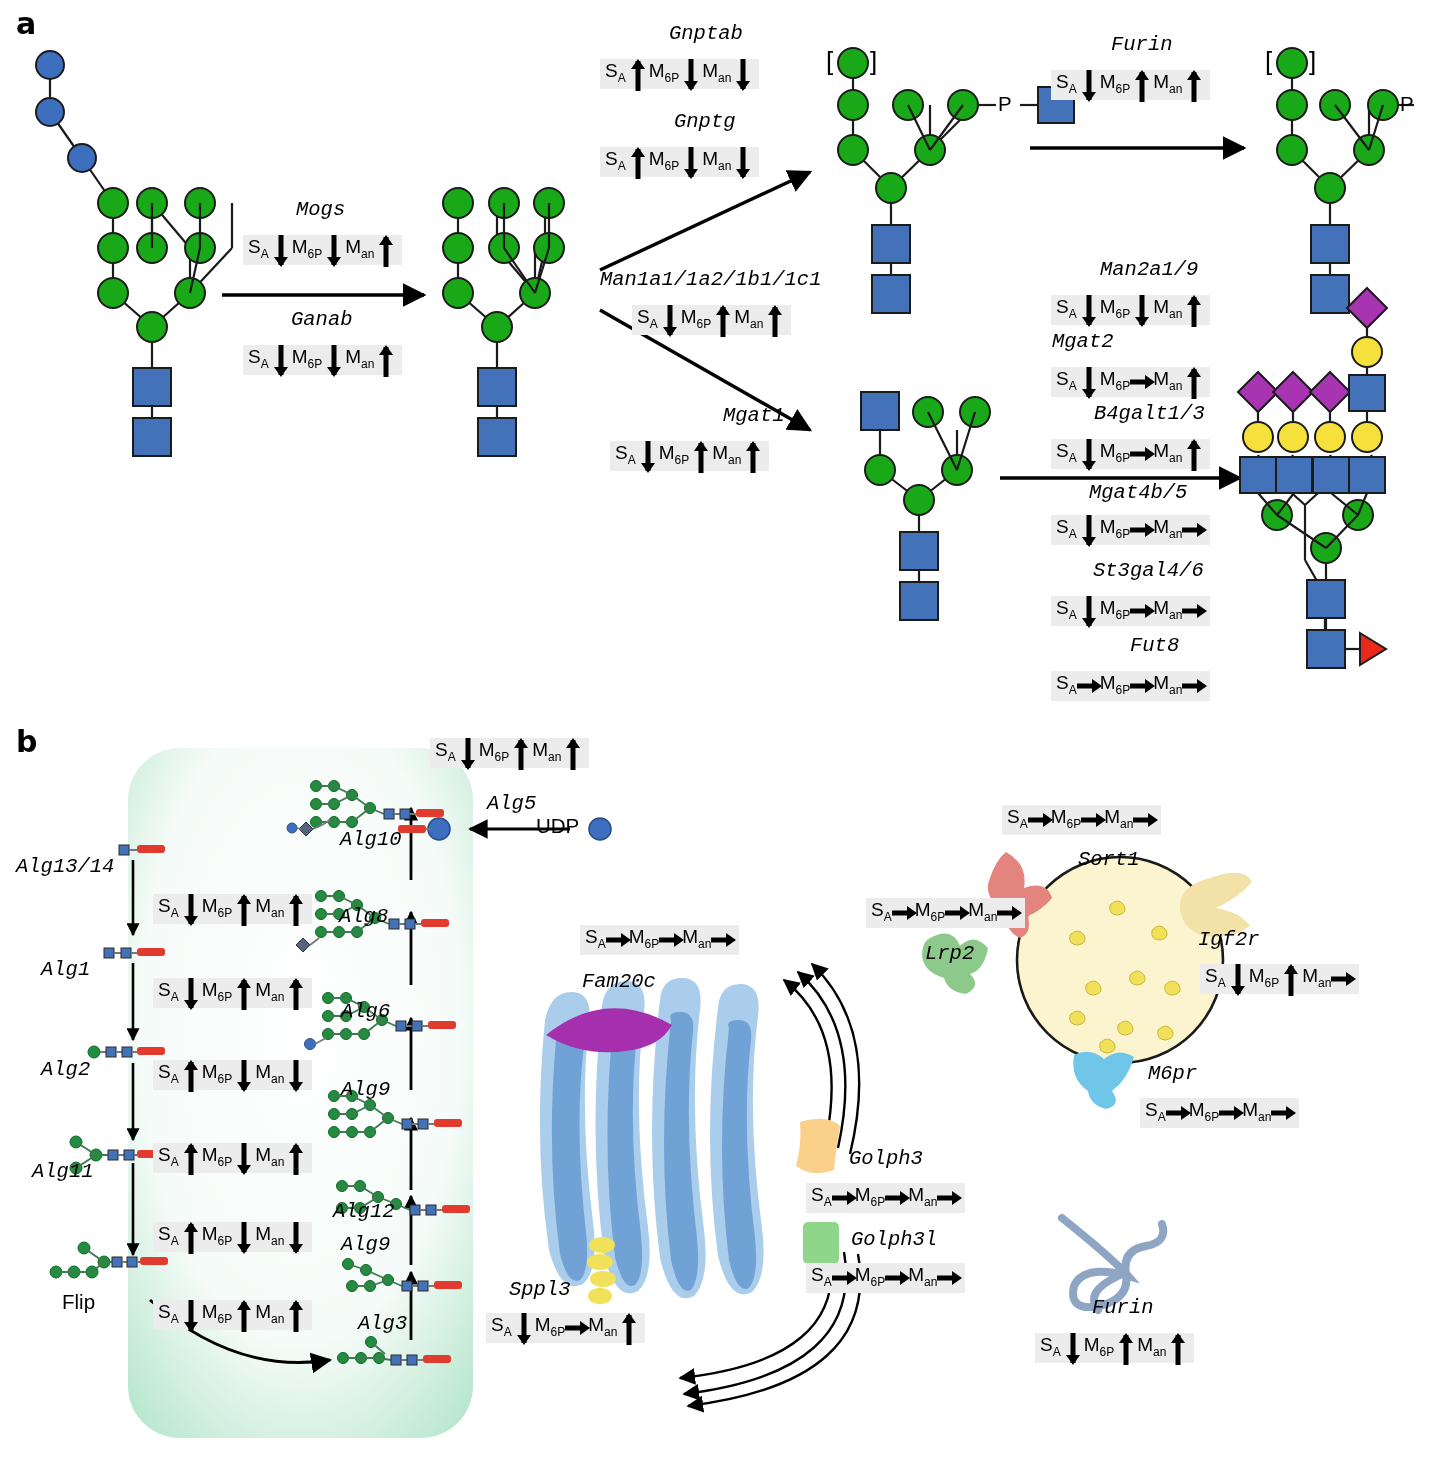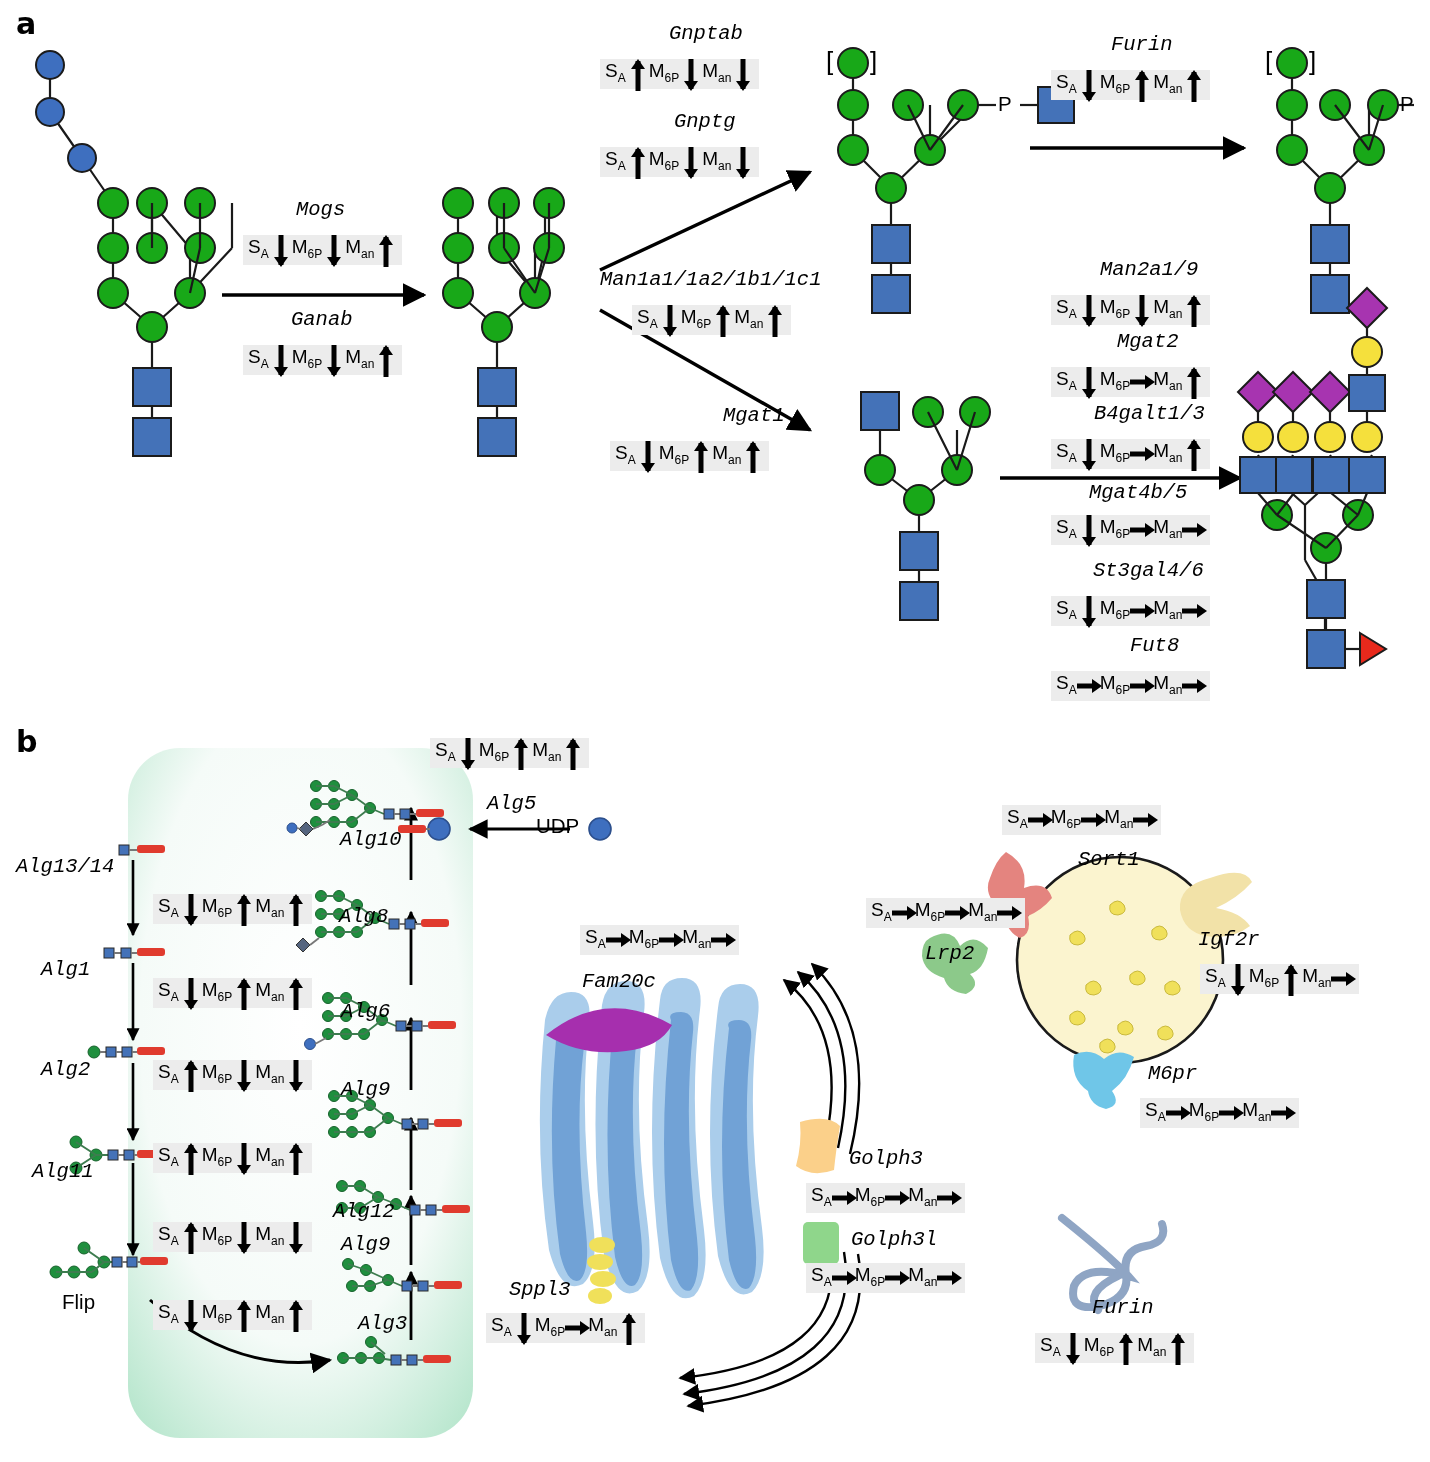--- a/index.html
+++ b/index.html
@@ -643,21 +643,21 @@
     </span>
   <span class="lbl">M<sub>an</sub></span>
     <span class="ar">
       <svg width="14" height="34">
         <path d="M7,34 L7,4" stroke="#000" stroke-width="5"></path>
         <path d="M0,12 L7,2 L14,12 z" fill="#000"></path>
       </svg>
     </span>
 </div>
 
-<div class="enz" style="left:1117px;top:330px">Mgat2</div>
+<div class="enz" style="left:1052px;top:330px">Mgat2</div>
 <div class="mbox" style="left:1051px;top:367px">
   <span class="lbl">S<sub>A</sub></span>
     <span class="ar">
       <svg width="14" height="34">
         <path d="M7,2 L7,32" stroke="#000" stroke-width="5"></path>
         <path d="M0,24 L7,34 L14,24 z" fill="#000"></path>
       </svg>
     </span>
   <span class="lbl">M<sub>6P</sub></span>
     <span class="ar">

